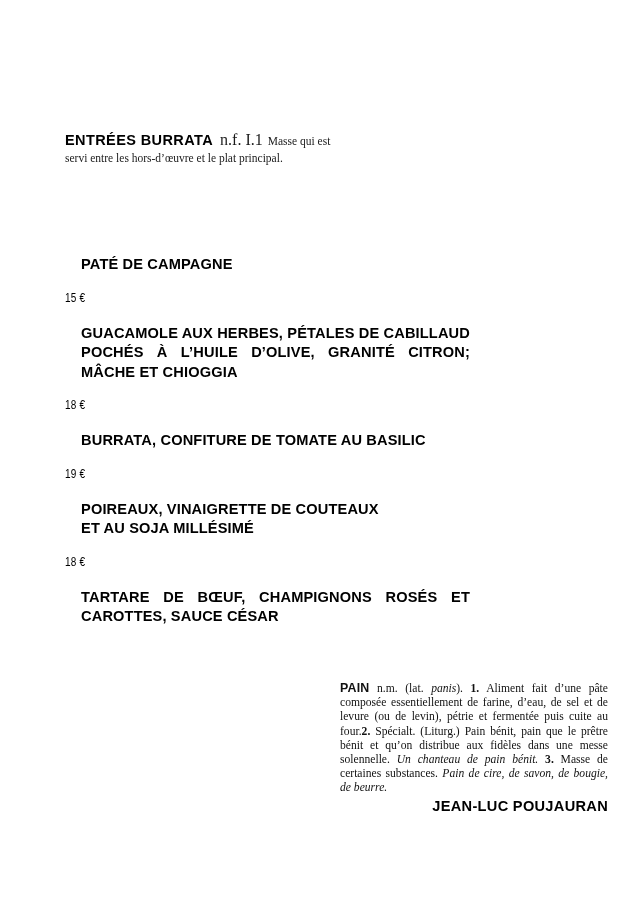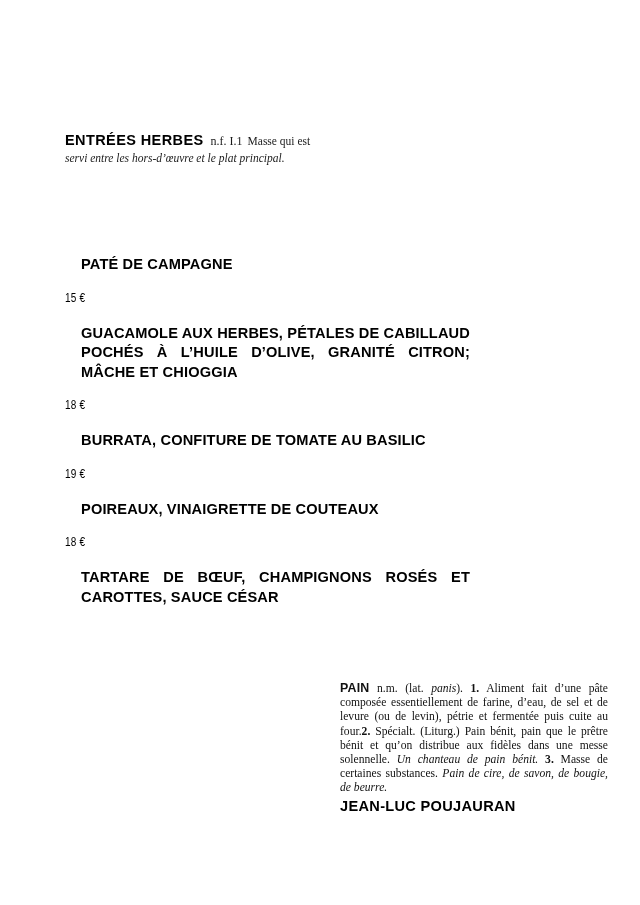--- a/index.html
+++ b/index.html
@@ -34,39 +34,38 @@
   }
   .section-header .headword {
     font-family: "Liberation Sans", sans-serif;
     font-weight: bold;
     font-size: 14.5px;
     letter-spacing: 0.4px;
     color: #000;
   }
   .section-header .gram {
     font-family: "Liberation Serif", serif;
-    font-size: 12px;
+    font-size: 16px;
     color: #1a1a1a;
     margin-left: 7px;
     text-align: center;
   }
   .section-header .sense {
     font-family: "Liberation Serif", serif;
     font-size: 11.5px;
     color: #1a1a1a;
     margin-left: 5px;
   }
   .section-header .defn-line2 {
     font-family: "Liberation Serif", serif;
     font-size: 11.5px;
     color: #1a1a1a;
     display: block;
     margin-top: 2px;
     line-height: 14px;
-    font-style: italic;
   }
 
   
   .menu-list {
     position: absolute;
     left: 65px;
     top: 239px;
     width: 421px;
   }
   .menu-item {
@@ -134,29 +133,30 @@
   .footer-entry .num { font-weight: bold; }
 
   .signature {
     font-family: "Liberation Sans", sans-serif;
     font-weight: bold;
     font-size: 14.6px;
     letter-spacing: 0.3px;
     color: #000;
     margin-top: 2px;
     display: block;
+    text-align: right;
   }
 </style>
 </head>
 <body>
 
 <div class="page">
 
   <div class="section-header">
-    <span class="headword">ENTRÉES HERBES</span><span class="gram">n.f. I.1</span><span class="sense">Masse qui est</span>
+    <span class="headword">ENTRÉES BURRATA</span><span class="gram">n.f. I.1</span><span class="sense">Masse qui est</span>
     <span class="defn-line2">servi entre les hors-d’œuvre et le plat principal.</span>
   </div>
 
   <div class="menu-list">
 
     <div class="menu-item">
       <div class="dish-name">
         <span class="line">PATÉ DE CAMPAGNE</span>
       </div>
       <div class="price-block">
@@ -181,20 +181,21 @@
       </div>
       <div class="price-block">
         <span class="price">19 €</span>
       </div>
     </div>
 
 
     <div class="menu-item">
       <div class="dish-name">
         <span class="line">POIREAUX, VINAIGRETTE DE COUTEAUX</span>
+        <span class="line">ET AU SOJA MILLÉSIMÉ</span>
       </div>
       <div class="price-block">
         <span class="price">18 €</span>
       </div>
     </div>
 
     <div class="menu-item">
       <div class="dish-name">
         <span class="line stretch">TARTARE DE BŒUF, CHAMPIGNONS ROSÉS ET</span>
         <span class="line">CAROTTES, SAUCE CÉSAR</span>

